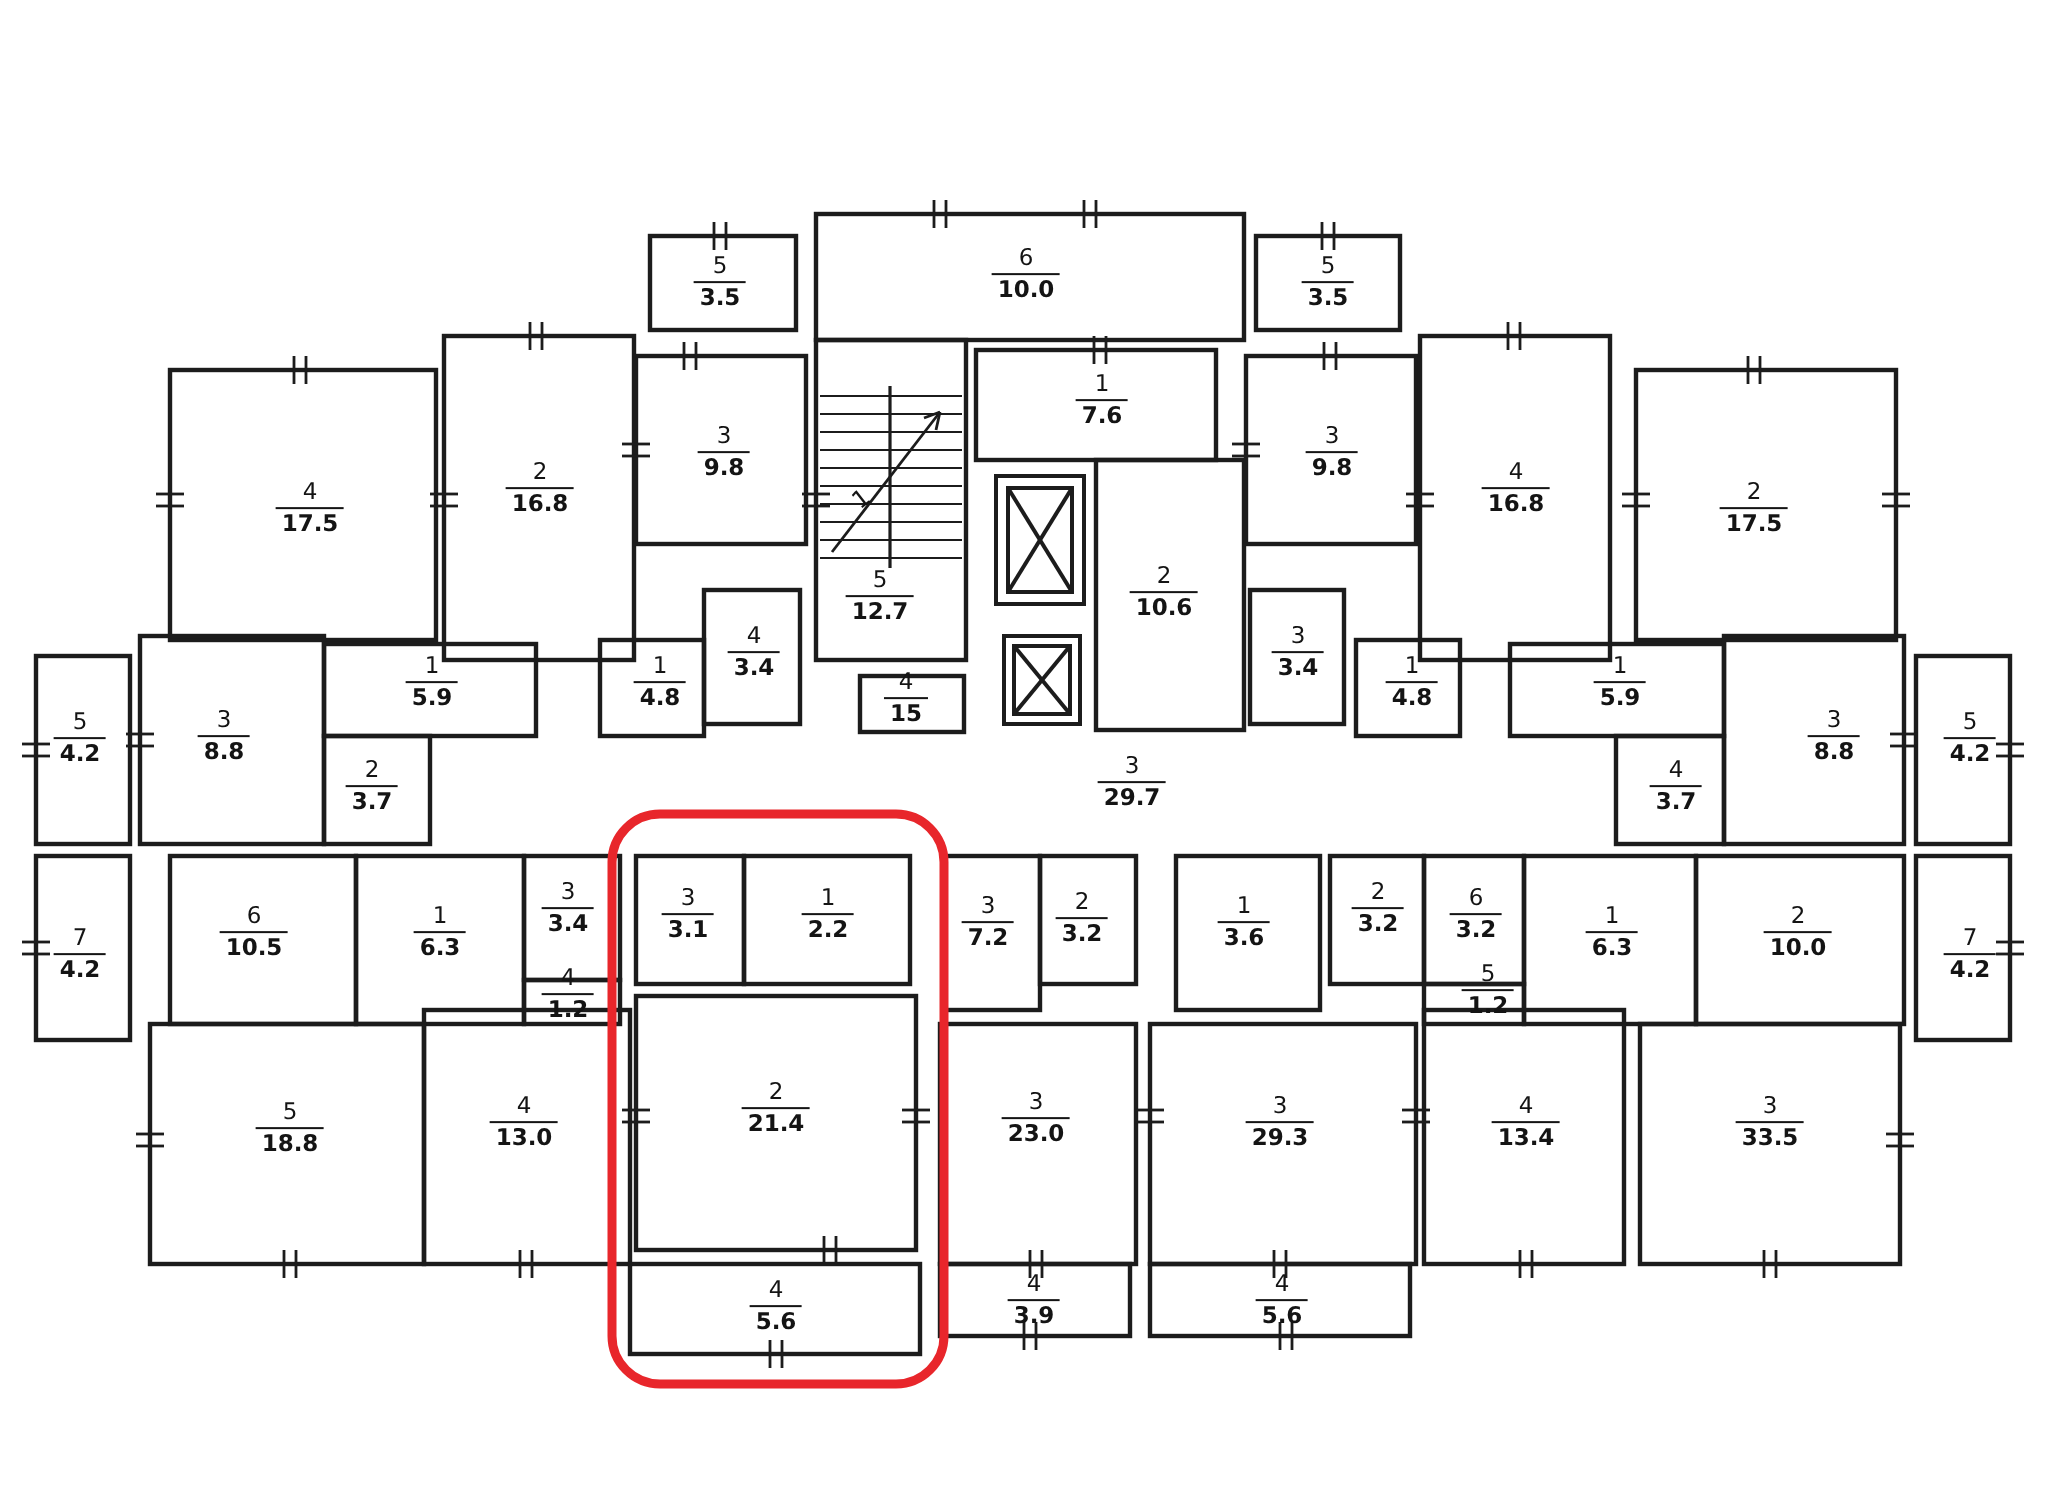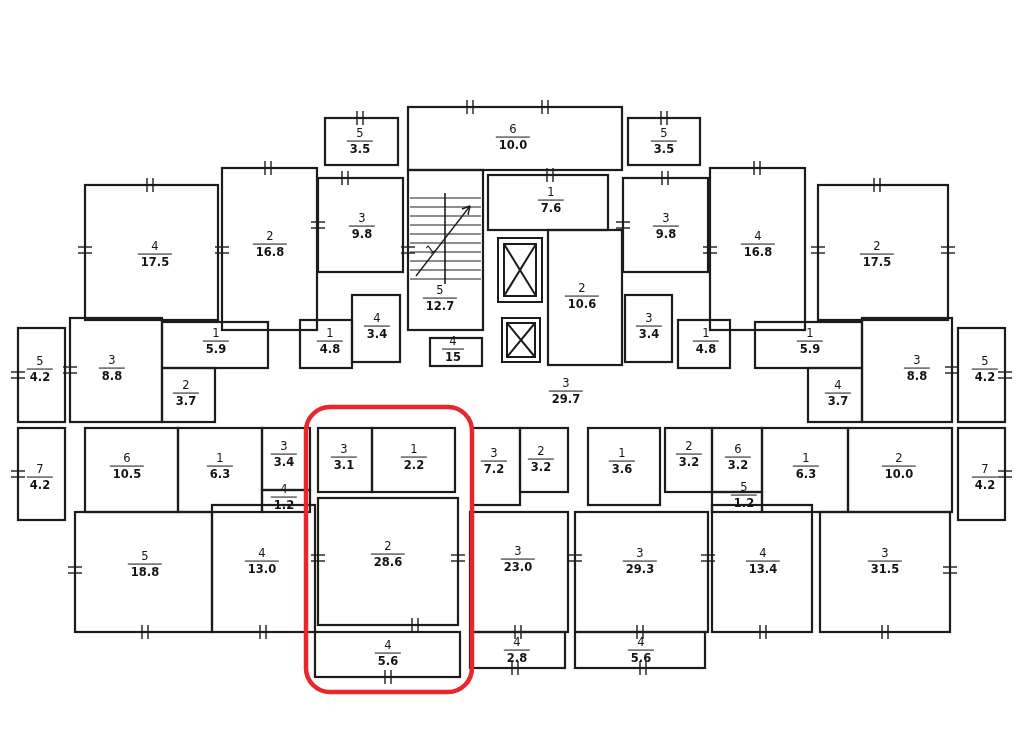--- a/index.html
+++ b/index.html
@@ -337,45 +337,45 @@
       <div class="room-label" style="left: 145px; top: 564px;">
         <span class="num">5</span>
         <span class="area">18.8</span>
       </div>
       <div class="room-label" style="left: 262px; top: 561px;">
         <span class="num">4</span>
         <span class="area">13.0</span>
       </div>
       <div class="room-label" style="left: 388px; top: 554px;">
         <span class="num">2</span>
-        <span class="area">28.6</span>
+        <span class="area">21.4</span>
       </div>
       <div class="room-label" style="left: 518px; top: 559px;">
         <span class="num">3</span>
         <span class="area">23.0</span>
       </div>
       <div class="room-label" style="left: 640px; top: 561px;">
         <span class="num">3</span>
         <span class="area">29.3</span>
       </div>
       <div class="room-label" style="left: 763px; top: 561px;">
         <span class="num">4</span>
         <span class="area">13.4</span>
       </div>
       <div class="room-label" style="left: 885px; top: 561px;">
         <span class="num">3</span>
-        <span class="area">31.5</span>
+        <span class="area">33.5</span>
       </div>
       <div class="room-label" style="left: 388px; top: 653px;">
         <span class="num">4</span>
         <span class="area">5.6</span>
       </div>
       <div class="room-label" style="left: 517px; top: 650px;">
         <span class="num">4</span>
-        <span class="area">2.8</span>
+        <span class="area">3.9</span>
       </div>
       <div class="room-label" style="left: 641px; top: 650px;">
         <span class="num">4</span>
         <span class="area">5.6</span>
       </div>
       <div class="room-label plain" style="left: 431px; top: 250px;">1</div>
     </div>
 
 </div>
 

